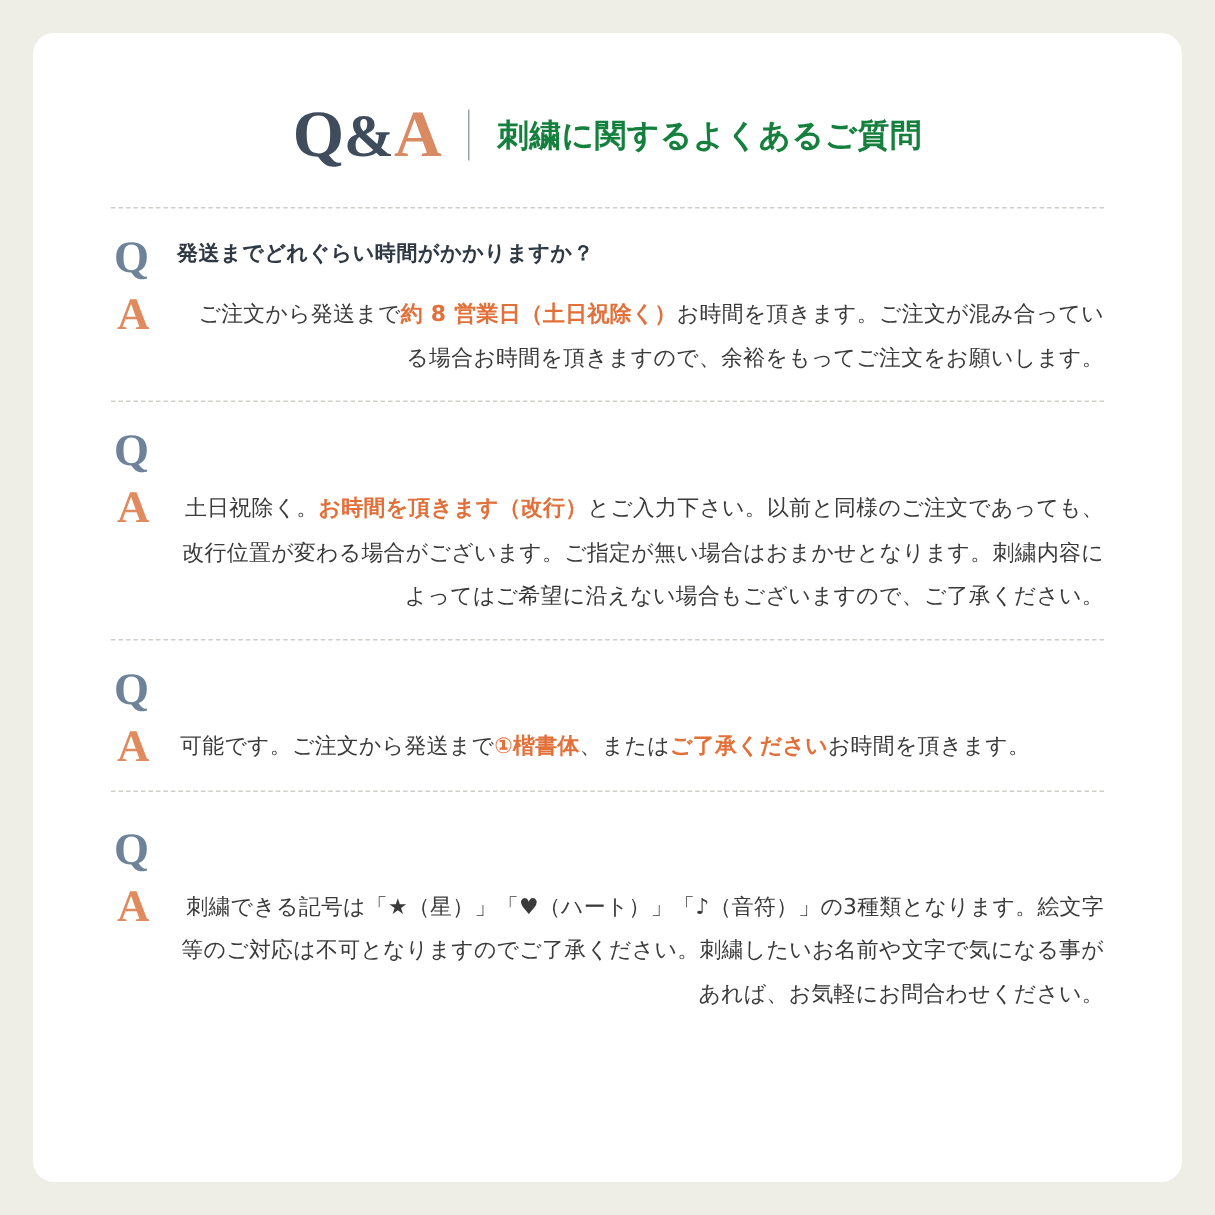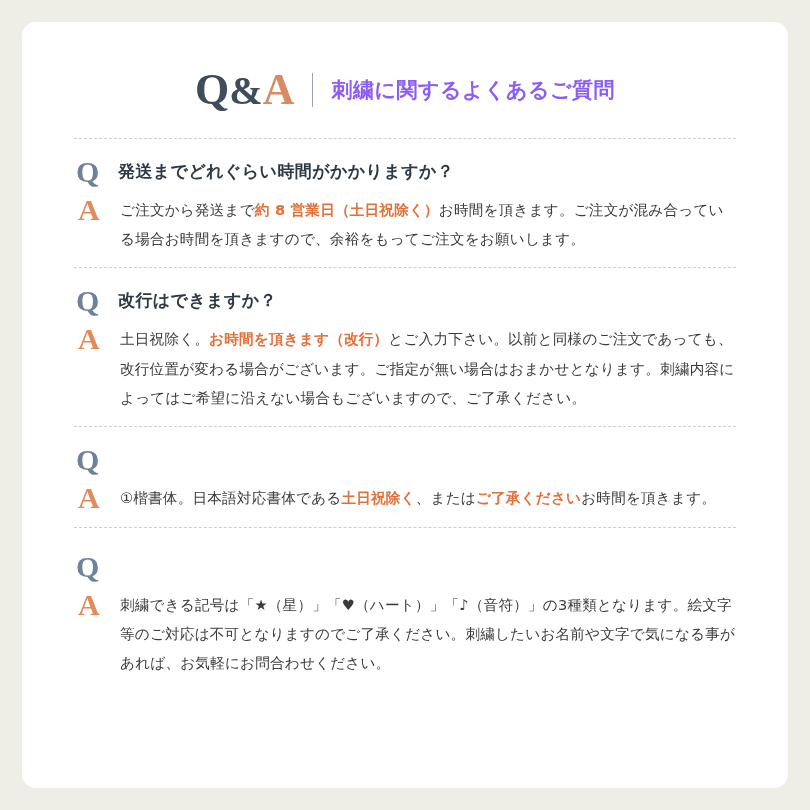--- a/index.html
+++ b/index.html
@@ -54,21 +54,21 @@
     color: #d98a63;
   }
   .divider-v {
     width: 1px;
     height: 34px;
     background: #9aa3ad;
   }
   .header-sub {
     font-family: "DejaVu Sans", sans-serif;
     font-size: 21px;
-    color: #8b5cf6;
+    color: #15803d;
     font-weight: bold;
     letter-spacing: 0.5px;
     white-space: nowrap;
   }
 
   
   .faq-item {
     border-top: 1px dashed #cfcfc9;
     padding-top: 18px;
     padding-bottom: 14px;
@@ -95,35 +95,36 @@
     padding-left: 2px;
   }
   .marker-a {
     font-size: 30px;
     color: #e08a5d;
     padding-top: 2px;
     padding-left: 4px;
   }
   .question {
     font-family: "DejaVu Sans", sans-serif;
-    font-size: 17px;
+    font-size: 14px;
     font-weight: bold;
     color: #2f3944;
     line-height: 1.4;
     letter-spacing: 0.4px;
     padding-top: 3px;
   }
   .answer {
     font-family: "DejaVu Sans", sans-serif;
     font-size: 14.6px;
     color: #3a3a3a;
     line-height: 2.0;
     letter-spacing: 0.2px;
     padding-top: 2px;
     max-width: 630px;
+    text-align: right;
   }
   .q-block {
     margin-bottom: 6px;
   }
   .hl {
     color: #e2703a;
     font-weight: bold;
   }
 </style>
 </head>
@@ -145,35 +146,34 @@
       </div>
       <div class="row">
         <div class="marker marker-a">A</div>
         <div class="answer"><span>ご注文から発送まで</span><span class="hl">約 8 営業日（土日祝除く）</span><span>お時間を頂きます。ご注文が混み合っている場合お時間を頂きますので、余裕をもってご注文をお願いします。</span></div>
       </div>
     </div>
 
     <div class="faq-item">
       <div class="row q-block">
         <div class="marker marker-q">Q</div>
-        <div class="question">改行はできますか？</div>
       </div>
       <div class="row">
         <div class="marker marker-a">A</div>
         <div class="answer"><span>土日祝除く。</span><span class="hl">お時間を頂きます（改行）</span><span>とご入力下さい。以前と同様のご注文であっても、改行位置が変わる場合がございます。ご指定が無い場合はおまかせとなります。刺繍内容によってはご希望に沿えない場合もございますので、ご了承ください。</span></div>
       </div>
     </div>
 
     <div class="faq-item">
       <div class="row q-block">
         <div class="marker marker-q">Q</div>
       </div>
       <div class="row">
         <div class="marker marker-a">A</div>
-        <div class="answer"><span>①楷書体。日本語対応書体である</span><span class="hl">土日祝除く</span><span>、または</span><span class="hl">ご了承ください</span><span>お時間を頂きます。</span></div>
+        <div class="answer"><span>可能です。ご注文から発送まで</span><span class="hl">①楷書体</span><span>、または</span><span class="hl">ご了承ください</span><span>お時間を頂きます。</span></div>
       </div>
     </div>
 
     <div class="faq-item last">
       <div class="row q-block">
         <div class="marker marker-q">Q</div>
       </div>
       <div class="row">
         <div class="marker marker-a">A</div>
         <div class="answer"><span>刺繍できる記号は「★（星）」「♥（ハート）」「♪（音符）」の3種類となります。絵文字等のご対応は不可となりますのでご了承ください。刺繍したいお名前や文字で気になる事があれば、お気軽にお問合わせください。</span></div>

